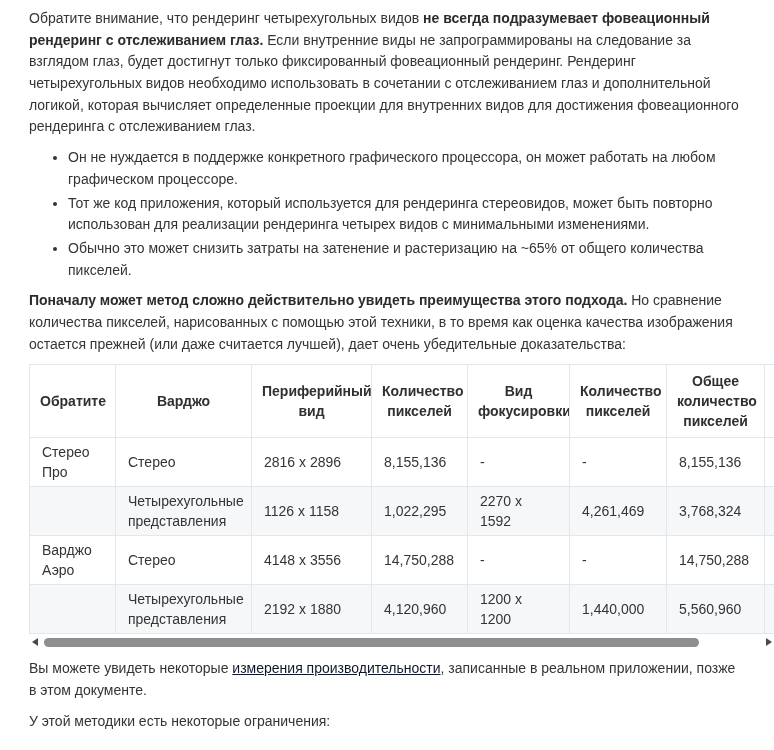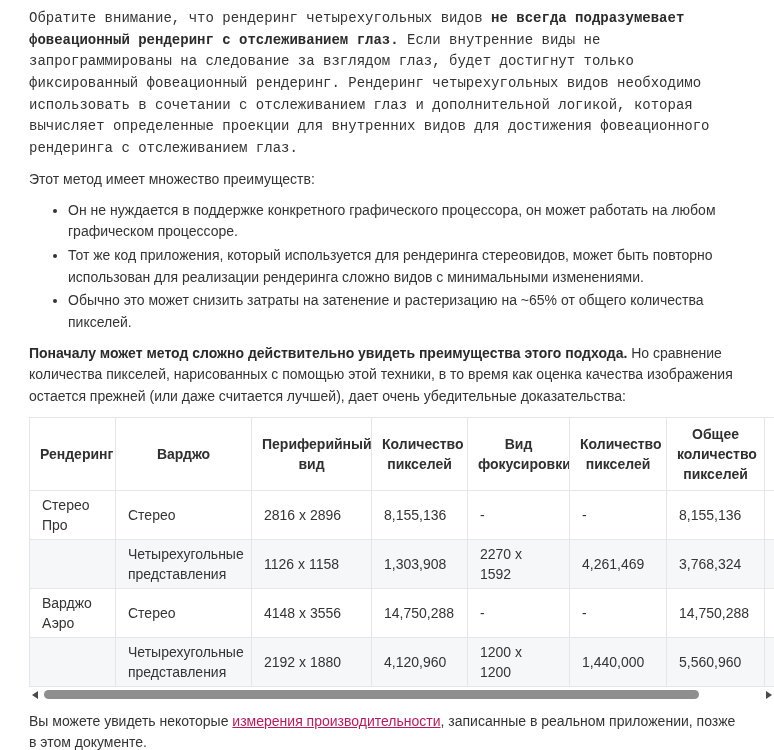--- a/index.html
+++ b/index.html
@@ -13,30 +13,30 @@
     overflow: hidden;
     font-family: "Liberation Sans", "DejaVu Sans", sans-serif;
     font-size: 14px;
     line-height: 1.55;
     color: #343434;
     -webkit-font-smoothing: antialiased;
   }
   .doc {
     padding: 8px 30px 0 29px;
   }
-  .doc > :first-child { margin-top: 0; font-family: Liberation Mono, monospace; }
+  .doc > :first-child { margin-top: 0; }
   p { margin: 9px 0; }
   strong { font-weight: 700; color: #2b2b2b; }
   ul {
     margin: 9px 0;
     padding-left: 35px;
   }
   li { margin: 2px 4px; }
   a.doc-link {
-    color: #be185d;
+    color: #0f172a;
     text-decoration: underline;
     cursor: pointer;
   }
 
   
   .table-wrap {
     width: 746px;
     overflow: hidden;
     margin-top: 8px;
   }
@@ -104,45 +104,44 @@
     cursor: grab;
   }
 </style>
 </head>
 <body>
 
 <div class="doc">
 
   <p><span>Обратите внимание, что рендеринг четырехугольных видов </span><strong>не всегда подразумевает фовеационный рендеринг с отслеживанием глаз.</strong><span> Если внутренние виды не запрограммированы на следование за взглядом глаз, будет достигнут только фиксированный фовеационный рендеринг. Рендеринг четырехугольных видов необходимо использовать в сочетании с отслеживанием глаз и дополнительной логикой, которая вычисляет определенные проекции для внутренних видов для достижения фовеационного рендеринга с отслеживанием глаз.</span></p>
 
-  <p>Этот метод имеет множество преимуществ:</p>
 
   <ul>
     <li>Он не нуждается в поддержке конкретного графического процессора, он может работать на любом графическом процессоре.</li>
-    <li>Тот же код приложения, который используется для рендеринга стереовидов, может быть повторно использован для реализации рендеринга сложно видов с минимальными изменениями.</li>
+    <li>Тот же код приложения, который используется для рендеринга стереовидов, может быть повторно использован для реализации рендеринга четырех видов с минимальными изменениями.</li>
     <li>Обычно это может снизить затраты на затенение и растеризацию на ~65% от общего количества пикселей.</li>
   </ul>
 
   <p><strong>Поначалу может метод сложно действительно увидеть преимущества этого подхода.</strong><span> Но сравнение количества пикселей, нарисованных с помощью этой техники, в то время как оценка качества изображения остается прежней (или даже считается лучшей), дает очень убедительные доказательства:</span></p>
 
   <div class="table-wrap">
     <table class="data-table">
       <colgroup>
         <col style="width:86px">
         <col style="width:136px">
         <col style="width:120px">
         <col style="width:96px">
         <col style="width:102px">
         <col style="width:97px">
         <col style="width:98px">
         <col style="width:114px">
       </colgroup>
       <thead>
         <tr>
-          <th>Рендеринг</th>
+          <th>Обратите</th>
           <th>Варджо</th>
           <th>Периферийный вид</th>
           <th>Количество пикселей</th>
           <th>Вид фокусировки</th>
           <th>Количество пикселей</th>
           <th>Общее количество пикселей</th>
           <th>Процент</th>
         </tr>
       </thead>
       <tbody>
@@ -153,21 +152,21 @@
           <td>8,155,136</td>
           <td>-</td>
           <td>-</td>
           <td>8,155,136</td>
           <td>-</td>
         </tr>
         <tr>
           <td></td>
           <td>Четырехугольные представления</td>
           <td>1126 x 1158</td>
-          <td>1,303,908</td>
+          <td>1,022,295</td>
           <td>2270 x 1592</td>
           <td>4,261,469</td>
           <td>3,768,324</td>
           <td>46%</td>
         </tr>
         <tr>
           <td>Варджо Аэро</td>
           <td>Стерео</td>
           <td>4148 x 3556</td>
           <td>14,750,288</td>

